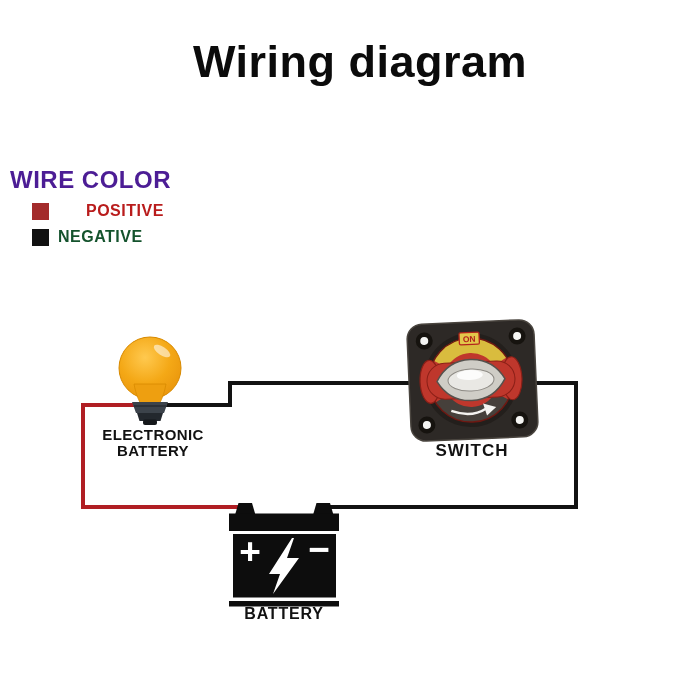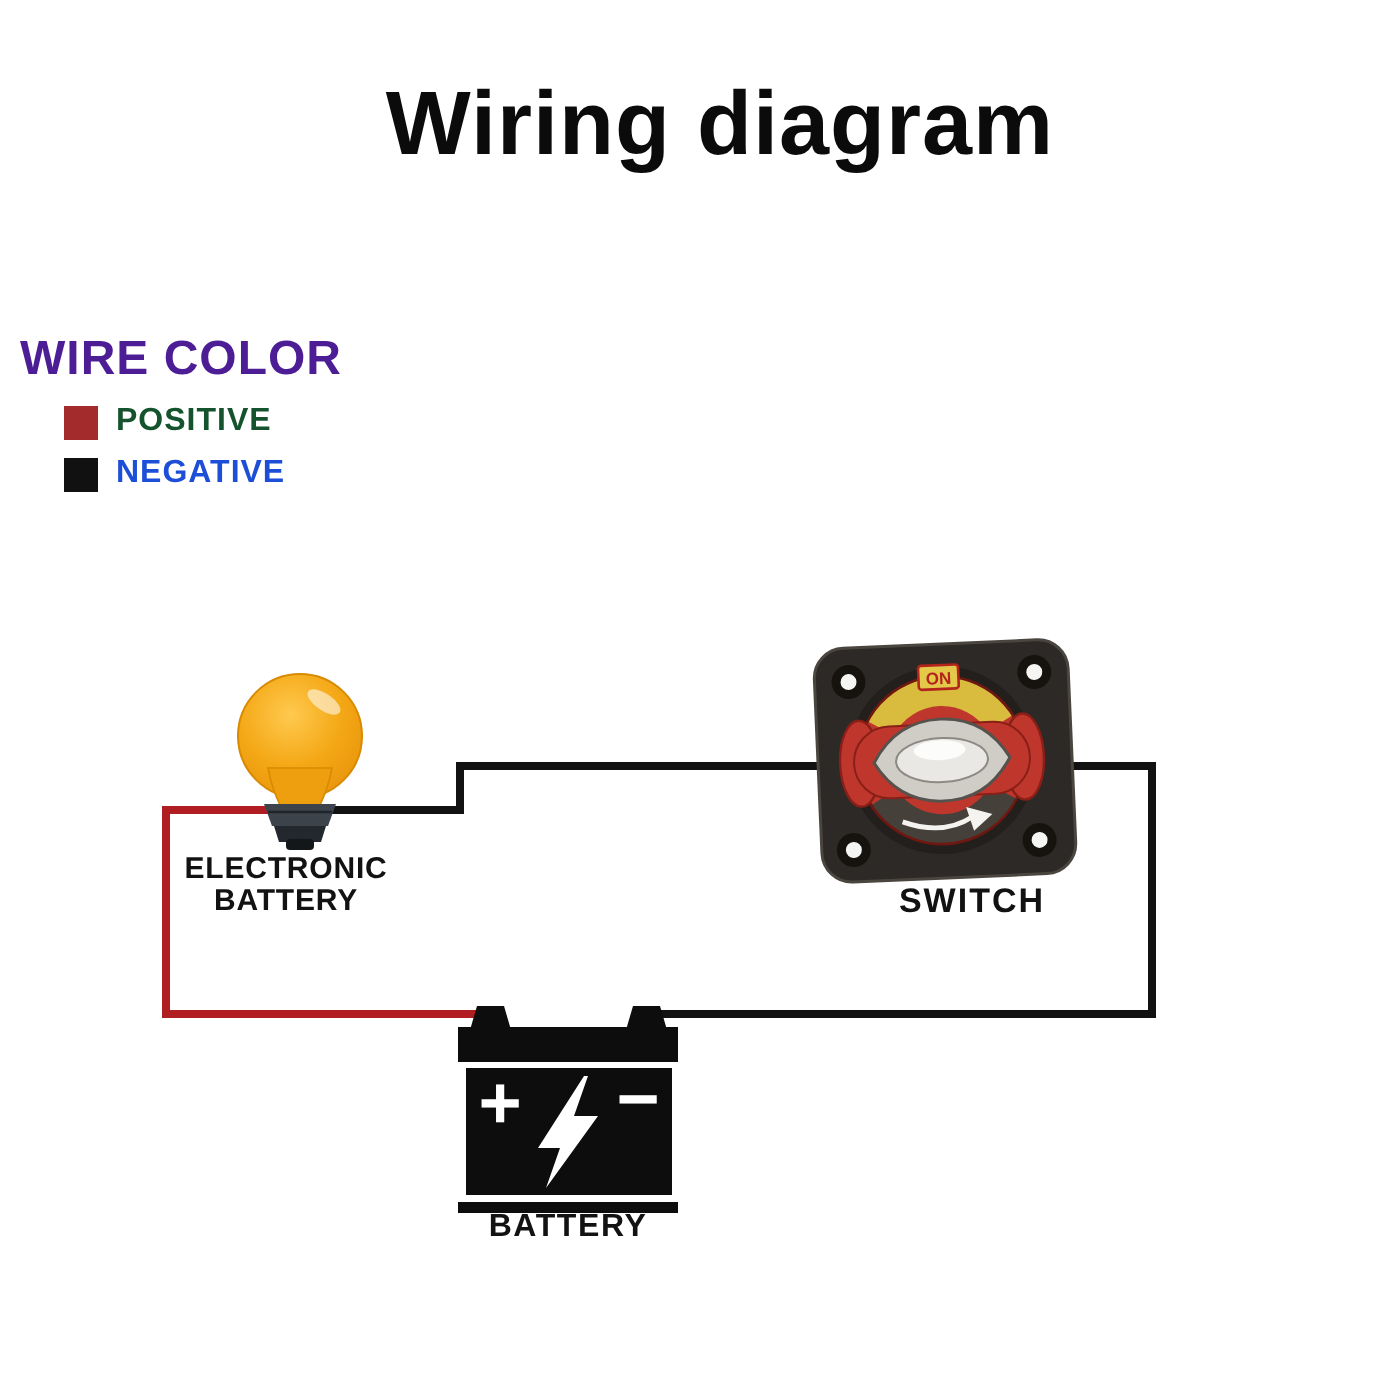--- a/index.html
+++ b/index.html
@@ -9,29 +9,29 @@
   }
   .page-title{
     position:absolute;top:36px;left:20px;width:680px;text-align:center;
     font-size:45px;font-weight:bold;color:#0b0b0b;letter-spacing:0.5px;margin:0;
   }
   .legend{position:absolute;left:10px;top:166px;}
   .legend-heading{font-size:24px;font-weight:bold;color:#4c1d95;letter-spacing:0.5px;}
   .legend-row{display:flex;align-items:center;margin-top:8px;margin-left:22px;height:18px;}
   .swatch{width:17px;height:17px;margin-right:9px;display:block;}
   .legend-label{font-size:16px;font-weight:bold;letter-spacing:0.5px;}
-  .legend-label.positive{color:#14532d;}
-  .legend-label.negative{color:#1d4ed8;}
+  .legend-label.positive{color:#b91c1c;margin-left:28px;}
+  .legend-label.negative{color:#14532d;}
   .diagram-svg{position:absolute;left:0;top:0;}
   .comp-label{
     position:absolute;text-align:center;font-weight:bold;color:#121212;
     font-size:15px;line-height:16px;letter-spacing:0.4px;
   }
-  .device-label{left:68px;top:427px;width:150px;}
-  .switch-label{left:416px;top:443px;width:140px;font-size:17px;letter-spacing:1px;}
+  .device-label{left:78px;top:427px;width:150px;}
+  .switch-label{left:402px;top:443px;width:140px;font-size:17px;letter-spacing:1px;}
   .battery-label{left:214px;top:606px;width:140px;font-size:16px;letter-spacing:0.8px;}
 </style>
 </head>
 <body>
 
 <div class="canvas">
 
   <h1 class="page-title">Wiring diagram</h1>
 
   <div class="legend">

